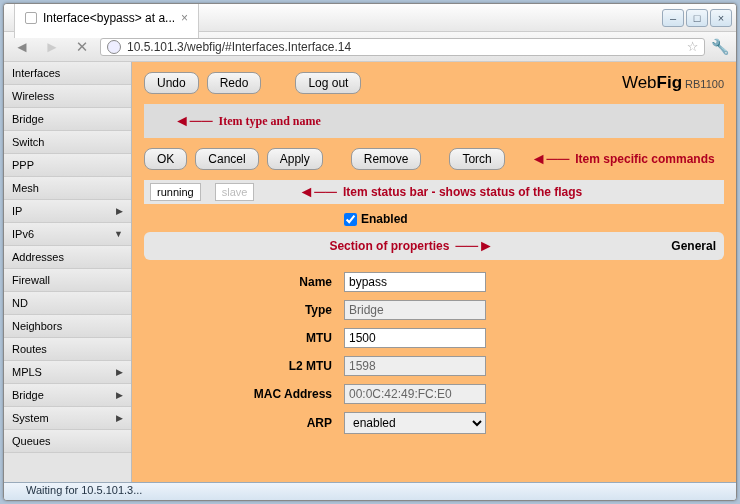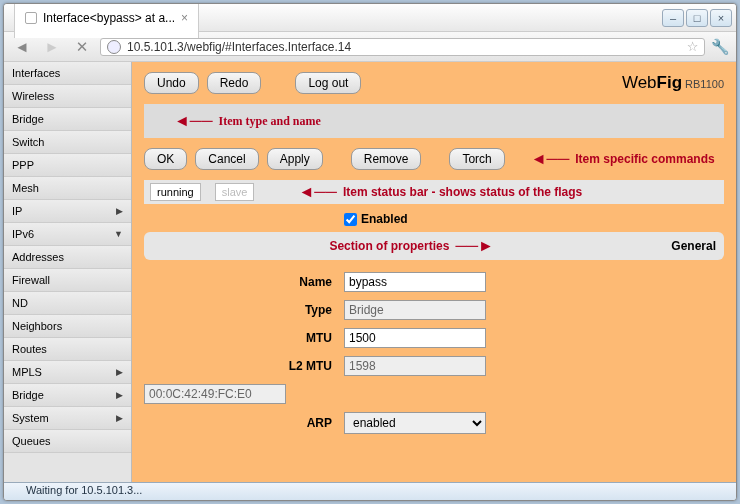--- a/index.html
+++ b/index.html
@@ -196,20 +196,21 @@
           </div>
         <div class="prop-row">
             <div class="prop-label">MTU</div>
             <div class="prop-value"><input value="1500" style=""></div>
           </div>
         <div class="prop-row">
             <div class="prop-label">L2 MTU</div>
             <div class="prop-value"><input readonly="" value="1598" style=""></div>
           </div>
         <div class="prop-row">
+            <div class="prop-label">MAC Address</div>
             <div class="prop-value"><input readonly="" value="00:0C:42:49:FC:E0" style=""></div>
           </div>
         <div class="prop-row">
             <div class="prop-label">ARP</div>
             <div class="prop-value"><select><option>enabled</option></select></div>
           </div>
       </div>
     </div>
   </div>
 

